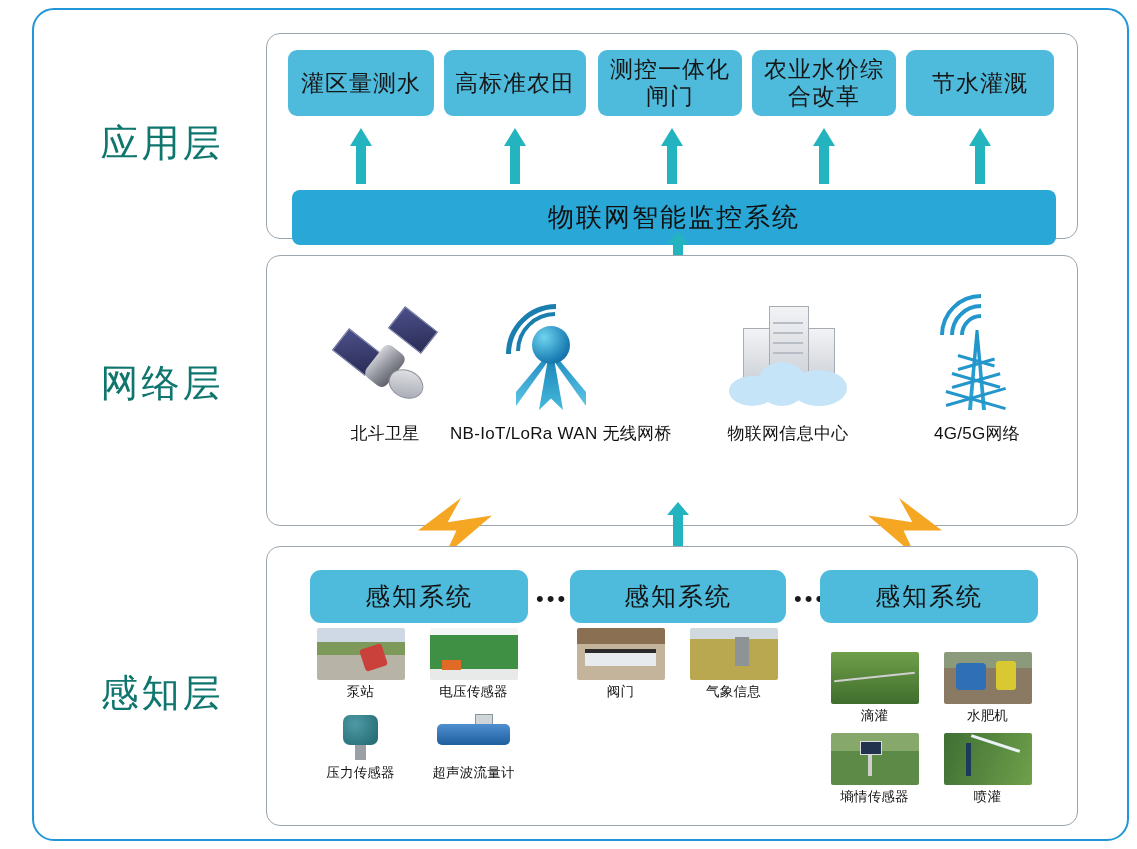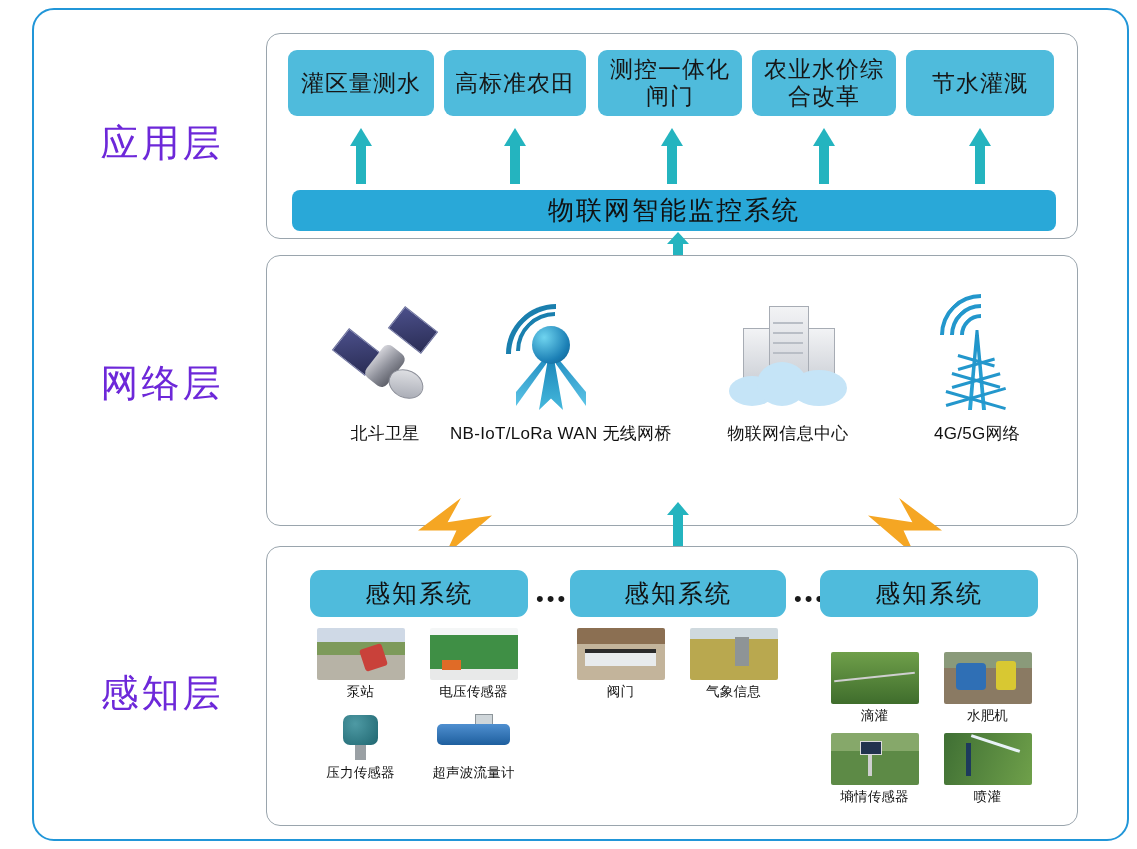--- a/index.html
+++ b/index.html
@@ -5,21 +5,21 @@
   html,body{margin:0;padding:0;background:#ffffff;}
   body{width:1137px;height:849px;position:relative;overflow:hidden;
        font-family:"Liberation Sans","DejaVu Sans",sans-serif;}
 
   
   #outer-frame{position:absolute;left:32px;top:8px;width:1097px;height:833px;
     border:2px solid #2196d8;border-radius:22px;box-sizing:border-box;background:#fff;}
 
   
   .layer-name{position:absolute;left:62px;width:200px;text-align:center;
-    font-size:38px;color:#6d28d9;letter-spacing:3px;
+    font-size:38px;color:#0f766e;letter-spacing:3px;
     font-family:"Liberation Sans","DejaVu Sans",sans-serif;}
   #layer-name-app{top:118px;}
   #layer-name-net{top:358px;}
   #layer-name-per{top:668px;}
 
   
   .panel{position:absolute;border:1.6px solid #9aa5ad;border-radius:14px;
     background:#ffffff;box-sizing:border-box;}
   #panel-app{left:266px;top:33px;width:812px;height:206px;}
   #panel-net{left:266px;top:255px;width:812px;height:271px;}
@@ -32,21 +32,21 @@
     letter-spacing:1px;box-sizing:border-box;padding:2px 4px;}
 
   
   .up-arrow{position:absolute;width:22px;height:56px;}
   .up-arrow .shaft{position:absolute;left:6px;top:16px;width:10px;height:40px;background:#24b4bf;}
   .up-arrow .head{position:absolute;left:0;top:0;width:0;height:0;
     border-left:11px solid transparent;border-right:11px solid transparent;
     border-bottom:18px solid #24b4bf;}
 
   
-  #system-bar{position:absolute;left:292px;top:190px;width:764px;height:41px;
+  #system-bar{position:absolute;left:292px;top:190px;width:764px;height:55px;
     border-radius:8px;background:#29a8d8;color:#111;font-size:26px;
     display:flex;align-items:center;justify-content:center;letter-spacing:2px;}
 
   
   #arrow-net-to-app{position:absolute;left:667px;top:232px;width:22px;height:28px;}
   #arrow-net-to-app .shaft{position:absolute;left:6px;top:10px;width:10px;height:18px;background:#24b4bf;}
   #arrow-net-to-app .head{position:absolute;left:0;top:0;width:0;height:0;
     border-left:11px solid transparent;border-right:11px solid transparent;
     border-bottom:12px solid #24b4bf;}
 
@@ -123,21 +123,21 @@
   #arrow-per{position:absolute;left:667px;top:502px;width:22px;height:58px;}
   #arrow-per .shaft{position:absolute;left:6px;top:11px;width:10px;height:36px;background:#24b4bf;}
   #arrow-per .head-up{position:absolute;left:0;top:0;width:0;height:0;
     border-left:11px solid transparent;border-right:11px solid transparent;
     border-bottom:13px solid #24b4bf;}
   #arrow-per .head-dn{position:absolute;left:0;bottom:0;width:0;height:0;
     border-left:11px solid transparent;border-right:11px solid transparent;
     border-top:13px solid #24b4bf;}
 
   
-  .sense-head{position:absolute;top:570px;height:47px;border-radius:11px;
+  .sense-head{position:absolute;top:570px;height:53px;border-radius:11px;
     background:#4fbbdc;color:#121212;font-size:25px;letter-spacing:2px;
     display:flex;align-items:center;justify-content:center;font-family:Liberation Mono, monospace;}
   .dots{position:absolute;top:586px;font-size:22px;letter-spacing:3px;color:#1a1a1a;}
 
   .sense-grid{position:absolute;display:grid;grid-template-columns:1fr 1fr;
     column-gap:16px;row-gap:8px;}
   .cell{text-align:center;}
   .thumb{width:88px;height:52px;margin:0 auto;border-radius:2px;overflow:hidden;position:relative;}
   .cap2{font-size:13.5px;color:#111;margin-top:3px;white-space:nowrap;letter-spacing:.2px;}
 

